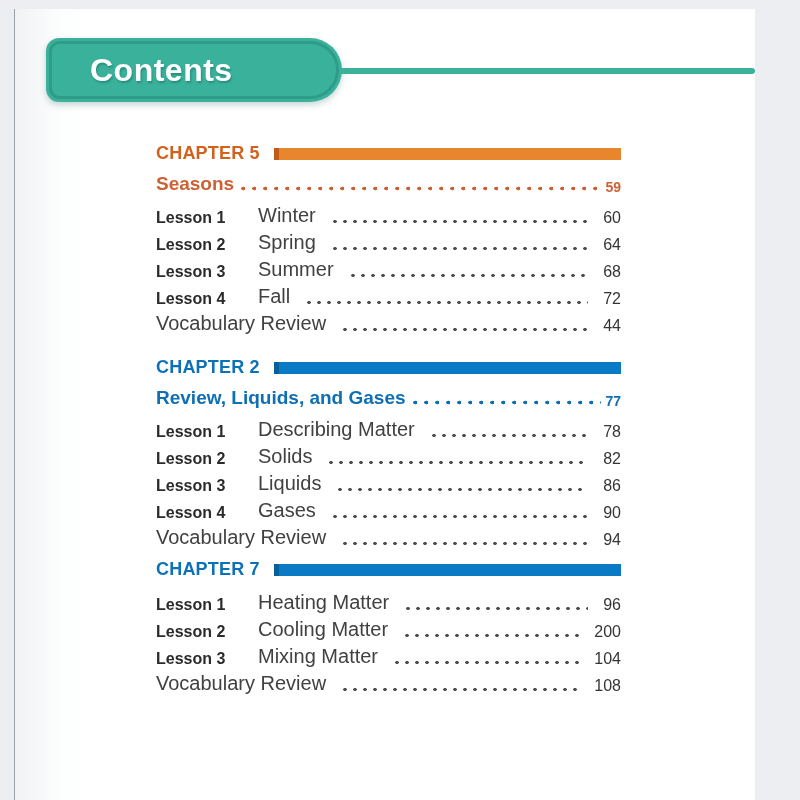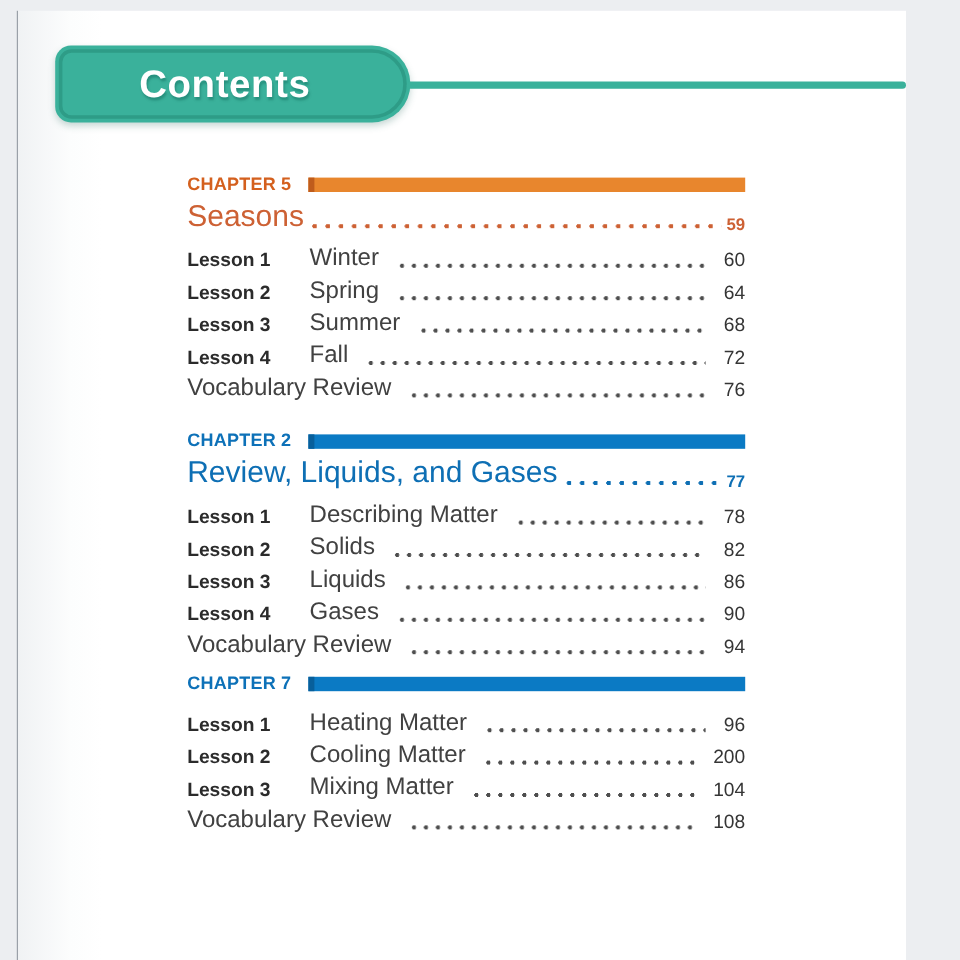--- a/index.html
+++ b/index.html
@@ -22,38 +22,38 @@
     display:flex;align-items:center;
   }
   .banner::before{
     content:"";position:absolute;inset:3px;
     border:3px solid var(--teal-dark);
     border-radius:11px 30px 30px 11px;
     pointer-events:none;
   }
   .banner-title{
     position:relative;color:#ffffff;font-weight:bold;font-size:32px;
-    padding-left:70px;letter-spacing:0.5px;
+    padding-left:44px;letter-spacing:0.5px;
     text-shadow:1px 2px 2px rgba(0,80,70,0.35);
     white-space:nowrap;
   }
   .banner-rule{
     position:absolute;left:324px;right:0;top:59px;height:6px;
     background:var(--teal);border-radius:3px;
   }
   
   .toc{position:absolute;left:141px;top:136px;width:465px;}
   .section{--text:#333;--title:#333;--bar:#888;--cap:#555;}
   .sec-1{margin-top:24px;}
   .sec-2{margin-top:12px;}
   .chapter-head{display:flex;align-items:center;height:17px;margin-bottom:9px;}
-  .chapter-label{font-size:15px;font-weight:bold;color:var(--text);letter-spacing:0.2px;white-space:nowrap;}
+  .chapter-label{font-size:18px;font-weight:bold;color:var(--text);letter-spacing:0.2px;white-space:nowrap;}
   .chapter-bar{flex:1;height:12px;margin-left:14px;background:var(--bar);border-left:5px solid var(--cap);}
   .title-row{display:flex;align-items:flex-end;height:24px;margin-bottom:5px;}
-  .chapter-title{font-size:25px;font-weight:normal;color:var(--title);white-space:nowrap;}
+  .chapter-title{font-size:19px;font-weight:bold;color:var(--title);white-space:nowrap;}
   .title-row .dots{
     margin:0 4px 4px 7px;
     background-image:radial-gradient(circle at 2.2px 2.5px,var(--title) 1.8px,transparent 2.1px);
     background-size:11px 5px;
   }
   .title-page{font-size:14px;font-weight:bold;color:var(--title);}
   .entry{display:flex;align-items:flex-end;height:27px;gap:10px;}
   .lesson-label{flex:none;width:92px;font-size:16px;font-weight:bold;color:#2b2b2b;white-space:nowrap;}
   .entry-title{font-size:20px;color:#414141;white-space:nowrap;}
   .dots{
@@ -107,21 +107,21 @@
         </div>
         <div class="entry">
           <span class="lesson-label">Lesson 4</span>
           <span class="entry-title">Fall</span>
           <span class="dots"></span>
           <span class="entry-page">72</span>
         </div>
         <div class="entry">
           <span class="entry-title">Vocabulary Review</span>
           <span class="dots"></span>
-          <span class="entry-page">76</span>
+          <span class="entry-page">44</span>
         </div>
       </div>
 
       <div class="section sec-1" style="--text: #0d71b8; --title: #0e6fb4; --bar: #0b7ac4; --cap: #085f9b;">
         <div class="chapter-head">
           <span class="chapter-label">CHAPTER 2</span>
           <span class="chapter-bar"></span>
         </div>
         <div class="title-row">
           <span class="chapter-title">Review, Liquids, and Gases</span>

